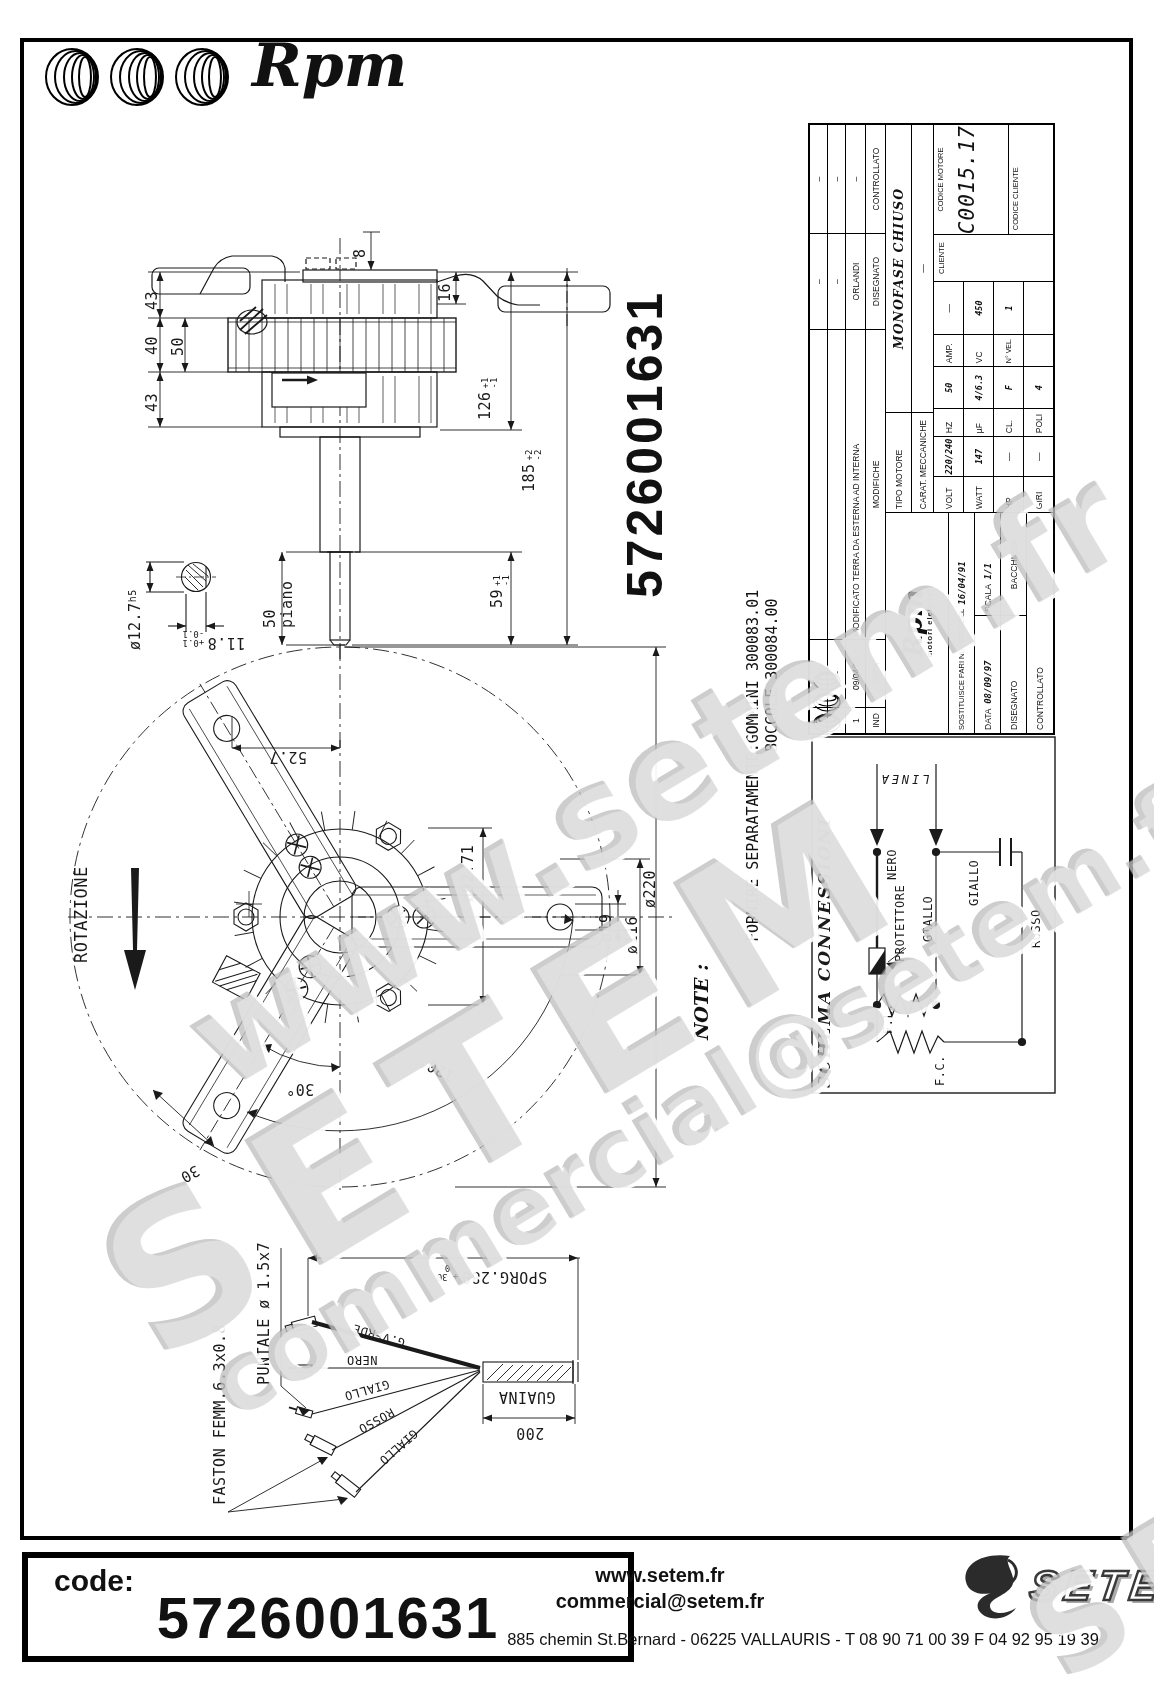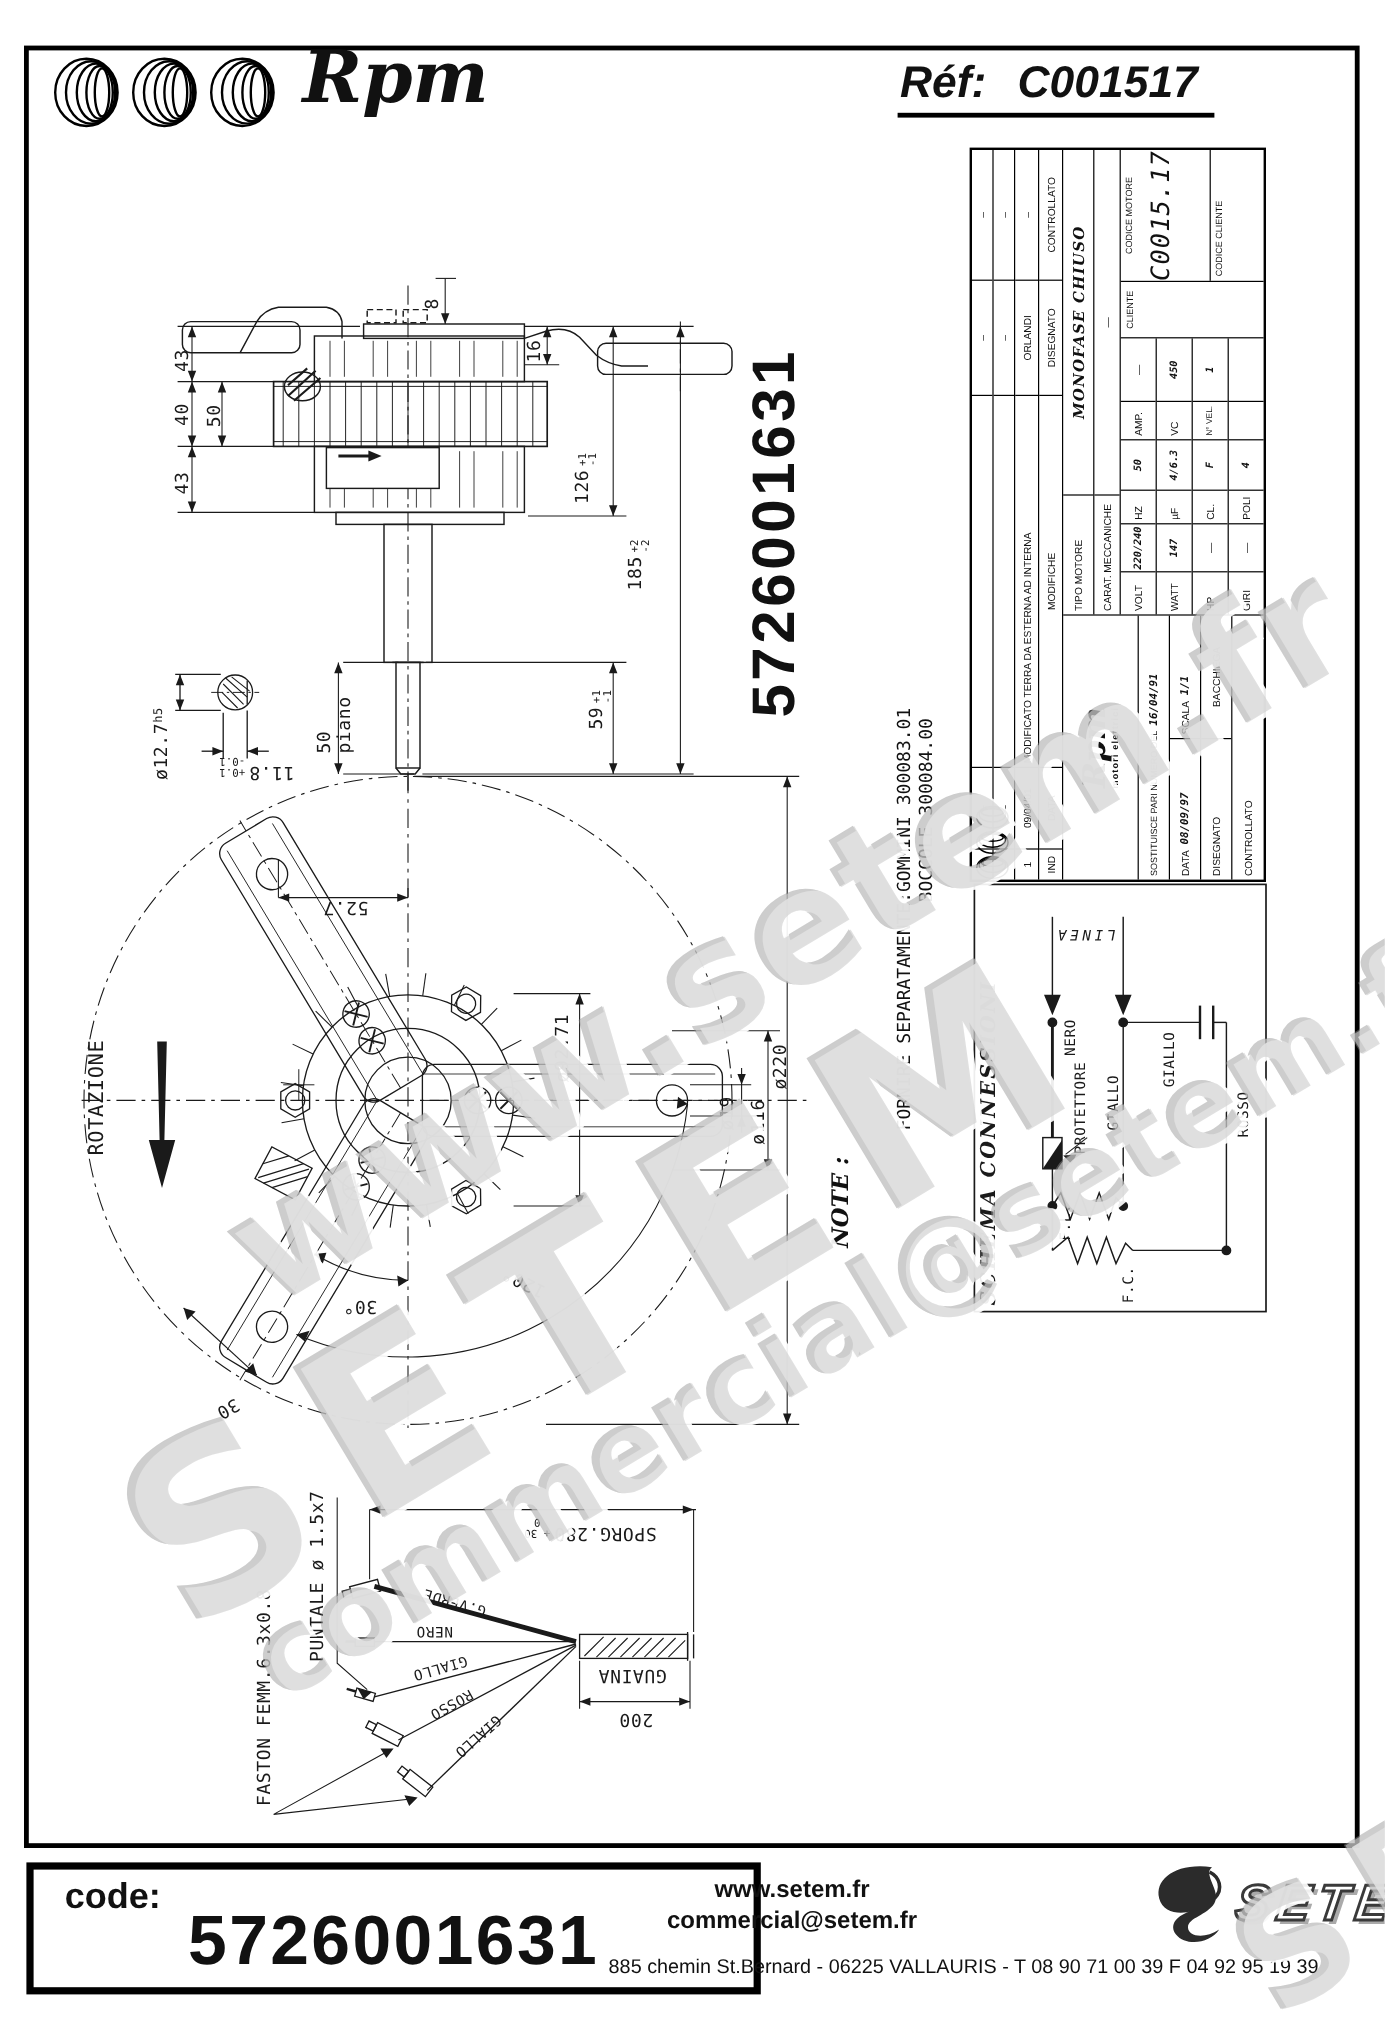--- a/index.html
+++ b/index.html
@@ -449,23 +449,20 @@
         <ellipse cx="106" cy="35" rx="11" ry="22"></ellipse>
         <ellipse cx="108" cy="35" rx="6" ry="20"></ellipse>
       <ellipse cx="160" cy="35" rx="26" ry="28"></ellipse>
         <ellipse cx="164" cy="35" rx="21" ry="26"></ellipse>
         <ellipse cx="168" cy="35" rx="16" ry="24"></ellipse>
         <ellipse cx="171" cy="35" rx="11" ry="22"></ellipse>
         <ellipse cx="173" cy="35" rx="6" ry="20"></ellipse>
     </g>
   </svg>
   <div id="hdr-brand">Rpm</div>
-  <div id="hdr-ref">
-    <span>Réf:</span><span class="v">C001517</span>
-  </div>
 
   <div id="bigpn">5726001631</div>
   <div id="notelbl">NOTE :</div>
   <div id="notelines">
     <div>FORNIRE SEPARATAMENTE:GOMMINI 300083.01</div>
     <div class="l2">BOCCOLE 300084.00</div>
   </div>
 
   <div class="lab r90" style="left:144px;top:310px">43</div>
   <div class="lab r90" style="left:144px;top:355px">40</div>

